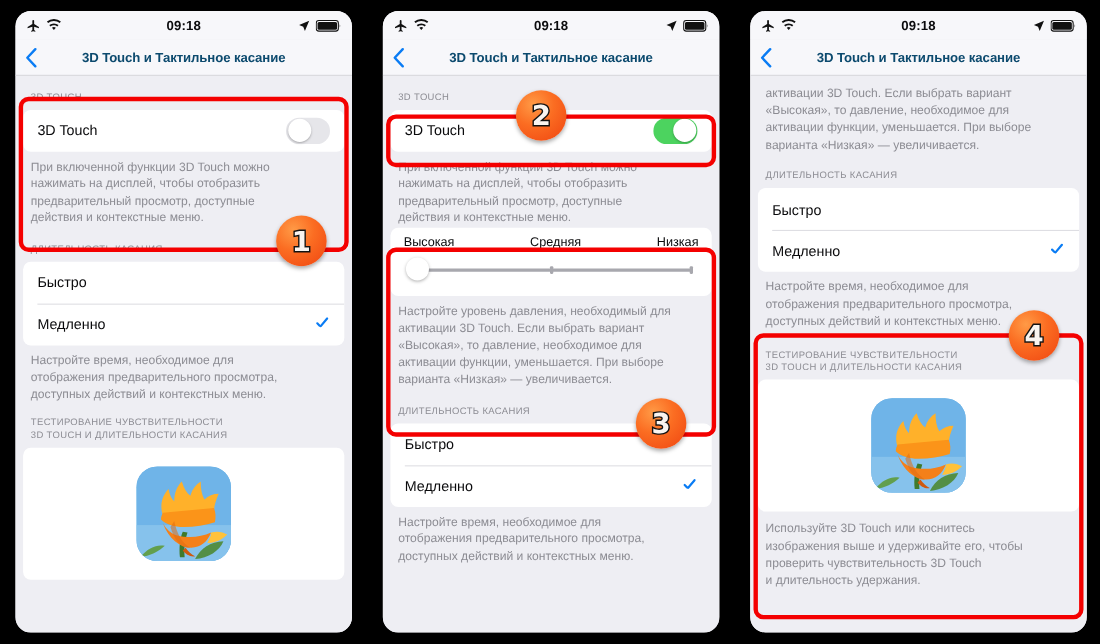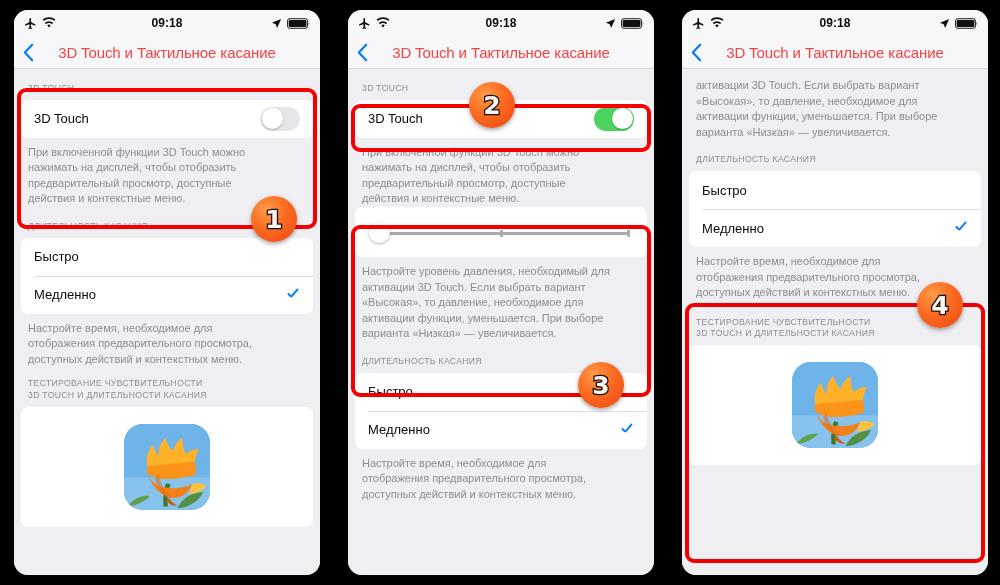--- a/index.html
+++ b/index.html
@@ -41,21 +41,21 @@
   .navbar {
     position: relative; height: 33px; background: #f7f7fa;
     display: flex; align-items: center; justify-content: center;
     border-bottom: 1px solid #d5d5da;
   }
   .nav-back {
     position: absolute; left: 9px; top: 50%; transform: translateY(-50%);
     width: 18px; height: 20px; display: flex; align-items: center;
   }
   .nav-title {
-    font-size: 15px; font-weight: 400; color: #ef4444; letter-spacing: -.1px;
+    font-size: 12px; font-weight: 700; color: #0c4a6e; letter-spacing: -.1px;
   }
 
   
   .content { position: relative; height: calc(100% - 59px); background: #eeeef3; padding-bottom: 20px; }
 
   .sec-head {
     font-size: 8.6px; color: #8c8c93; letter-spacing: .35px;
     padding: 14px 14px 5px 14px; text-transform: uppercase; line-height: 1.35;
   }
   .sec-head.tight { padding-top: 11px; }
@@ -279,20 +279,25 @@
                 <div class="knob"></div>
               </div>
           </div>
         </div>
         <div class="note">При включенной функции 3D Touch можно
 нажимать на дисплей, чтобы отобразить
 предварительный просмотр, доступные
 действия и контекстные меню.</div>
 
         <div class="card slider-card">
+          <div class="slider-labels">
+            <span>Высокая</span>
+            <span>Средняя</span>
+            <span>Низкая</span>
+          </div>
           <div class="slider-track-wrap">
             <div class="slider-track"></div>
             <div class="slider-tick" style="left:calc(50% - 1.5px)"></div>
             <div class="slider-tick" style="right:5px"></div>
             <div class="slider-knob"></div>
           </div>
         </div>
         <div class="note">Настройте уровень давления, необходимый для
 активации 3D Touch. Если выбрать вариант
 «Высокая», то давление, необходимое для
@@ -392,20 +397,24 @@
               <path d="M46 96c-1-10 0-20 3-27l5 1c-3 9-4 18-3 26z" fill="#3f7a2c"></path>
               <path d="M28 52c-4-12 0-22 6-28 1 6 3 10 6 13 0-9 3-16 8-21 2 7 5 12 9 15 2-7 6-12 11-15 0 8 1 14 4 19 4-4 9-6 15-6-3 7-5 13-5 19z" fill="#ffb12a"></path>
               <path d="M26 56c0-3 1-5 2-7l54-5c2 5 2 10 1 15-10 3-21 5-33 5-10 0-19-3-24-8z" fill="#fb9419"></path>
               <path d="M28 60c6 16 18 26 30 26 10 0 17-6 21-16-11 5-24 6-36 3-6-2-11-6-15-13z" fill="#f4801a"></path>
               <path d="M40 58c3 14 9 24 17 28-9 1-17-8-21-22z" fill="#e06b12" opacity=".55"></path>
               <path d="M79 70c6-2 12-1 17 2-6 6-13 9-21 9 2-4 4-7 4-11z" fill="#ffc23a"></path>
               <path d="M52 86c3 4 6 7 10 9-5 1-10-2-13-6z" fill="#cf5a10"></path>
             </svg>
           </div>
         </div>
+        <div class="note" style="padding-top:9px">Используйте 3D Touch или коснитесь
+изображения выше и удерживайте его, чтобы
+проверить чувствительность 3D Touch
+и длительность удержания.</div>
       </div>
     </div>
 
     <div class="hl" style="left:17px; top:303px; width:300px; height:260px;"></div>
     <div class="badge" style="left:249px; top:282px;">
       <span>4</span>
     </div>
   </div>
 
 </div>

